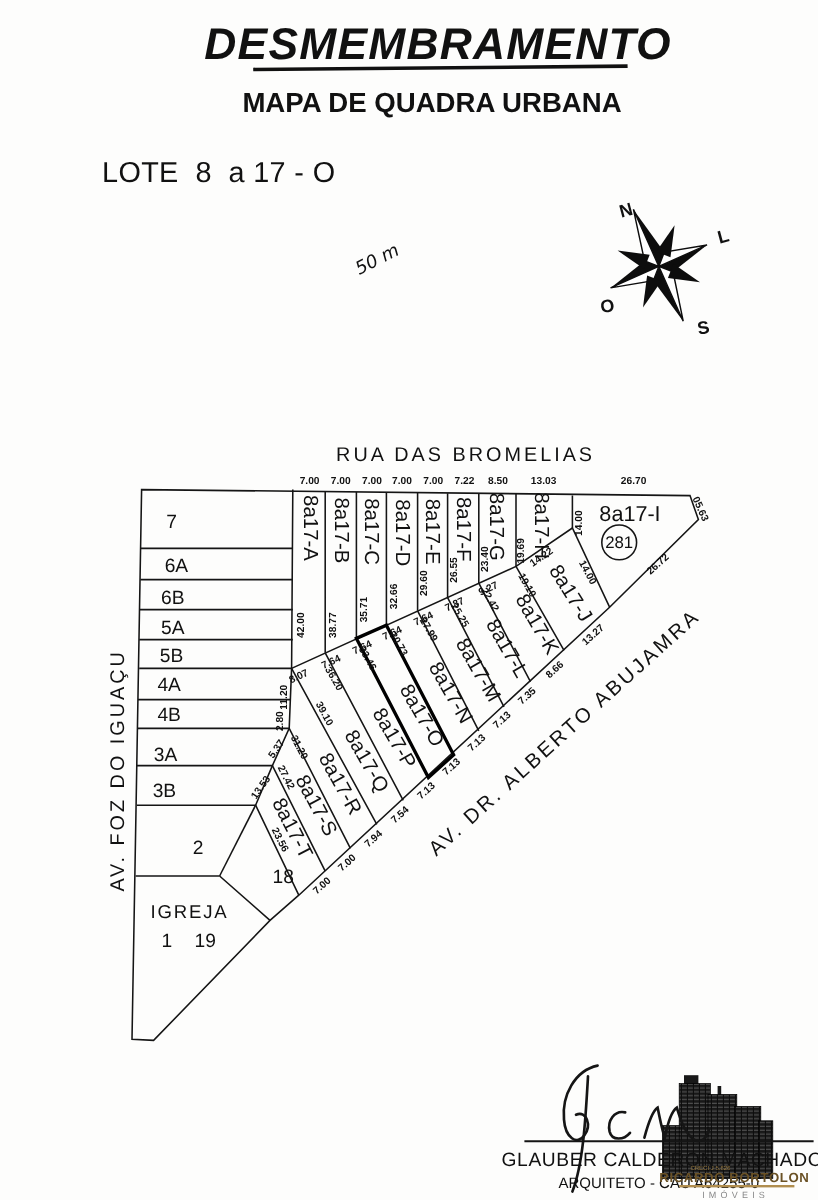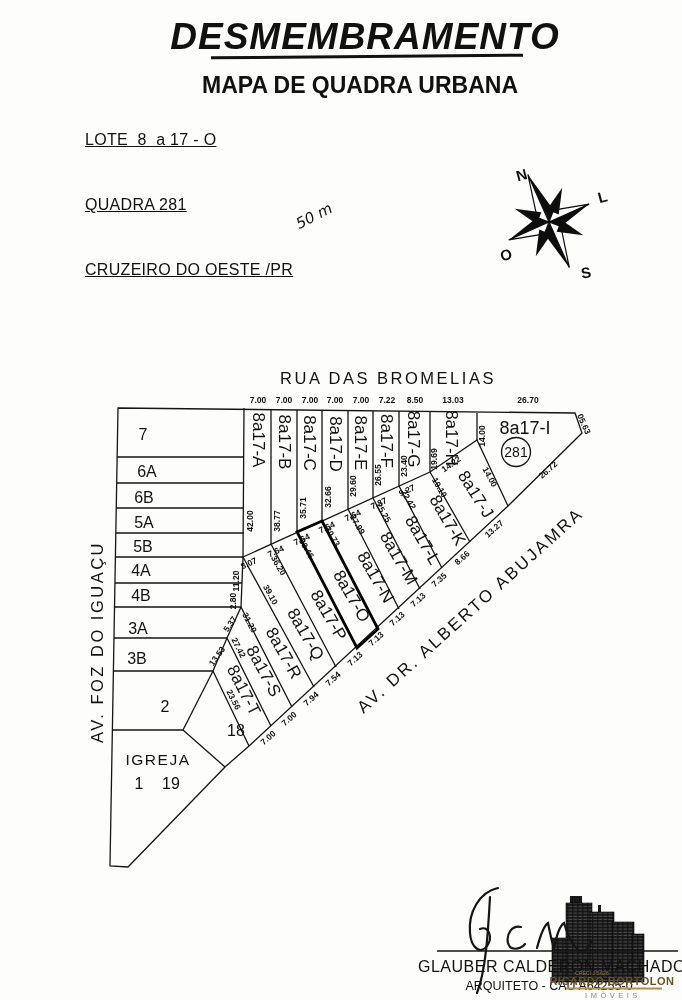--- a/index.html
+++ b/index.html
@@ -2,21 +2,21 @@
 <html><head>
 <meta charset="utf-8">
 <style>
   html,body{margin:0;padding:0;background:#e8e8e8;}
   #page{position:relative;width:682px;height:1000px;background:#fdfdfc;margin:0 auto;overflow:hidden;
         font-family:"Liberation Sans",sans-serif;color:#111;}
   .abs{position:absolute;}
   #title{top:16px;left:48px;width:634px;text-align:center;font-size:37px;font-weight:bold;font-style:italic;letter-spacing:1px;}
   #title-underline{top:55px;left:211px;width:312px;height:3px;background:#111;transform:rotate(-.5deg);}
   #subtitle{top:72px;left:30px;width:660px;text-align:center;font-size:23px;font-weight:bold;}
-  .info-line{left:85px;font-size:16px;letter-spacing:.3px;text-decoration:underline;}
+  .info-line{left:85px;font-size:24px;letter-spacing:.3px;}
   #scale-note{left:295px;top:207px;font-size:15px;font-style:italic;transform:rotate(-27deg);font-family:"DejaVu Sans",sans-serif;}
   svg{position:absolute;top:0;left:0;}
   svg text{font-family:"Liberation Sans",sans-serif;fill:#111;text-anchor:middle;}
   .d{font-size:8.5px;font-weight:bold;}
   .lot{font-size:17px;}
   .ll{font-size:16px;}
   .st{font-size:16.5px;letter-spacing:2.5px;}
   .cp{font-size:15px;font-weight:bold;}
   .ln{stroke:#151515;stroke-width:1.3;fill:none;}
   .bold-lot{stroke:#000;stroke-width:2.8;fill:none;}
@@ -24,22 +24,20 @@
 </head>
 <body>
 
 <div id="page">
 
   <div class="abs" id="title">DESMEMBRAMENTO</div>
   <div class="abs" id="title-underline"></div>
   <div class="abs" id="subtitle">MAPA DE QUADRA URBANA</div>
 
   <div class="abs info-line" style="top:131px">LOTE&nbsp;&nbsp;8&nbsp;&nbsp;a 17 - O</div>
-  <div class="abs info-line" style="top:196px">QUADRA 281</div>
-  <div class="abs info-line" style="top:261px">CRUZEIRO DO OESTE /PR</div>
   <div class="abs" id="scale-note">50 m</div>
 
   <svg width="682" height="1000" viewBox="0 0 682 1000">
     <defs>
       <pattern id="wn" width="5" height="3.2" patternUnits="userSpaceOnUse">
         <rect width="5" height="3.2" fill="#181818"></rect>
         <rect width="5" height="0.9" y="0.6" fill="#555"></rect>
         <rect width="0.9" height="3.2" x="2.4" fill="#0c0c0c"></rect>
       </pattern>
     </defs>

